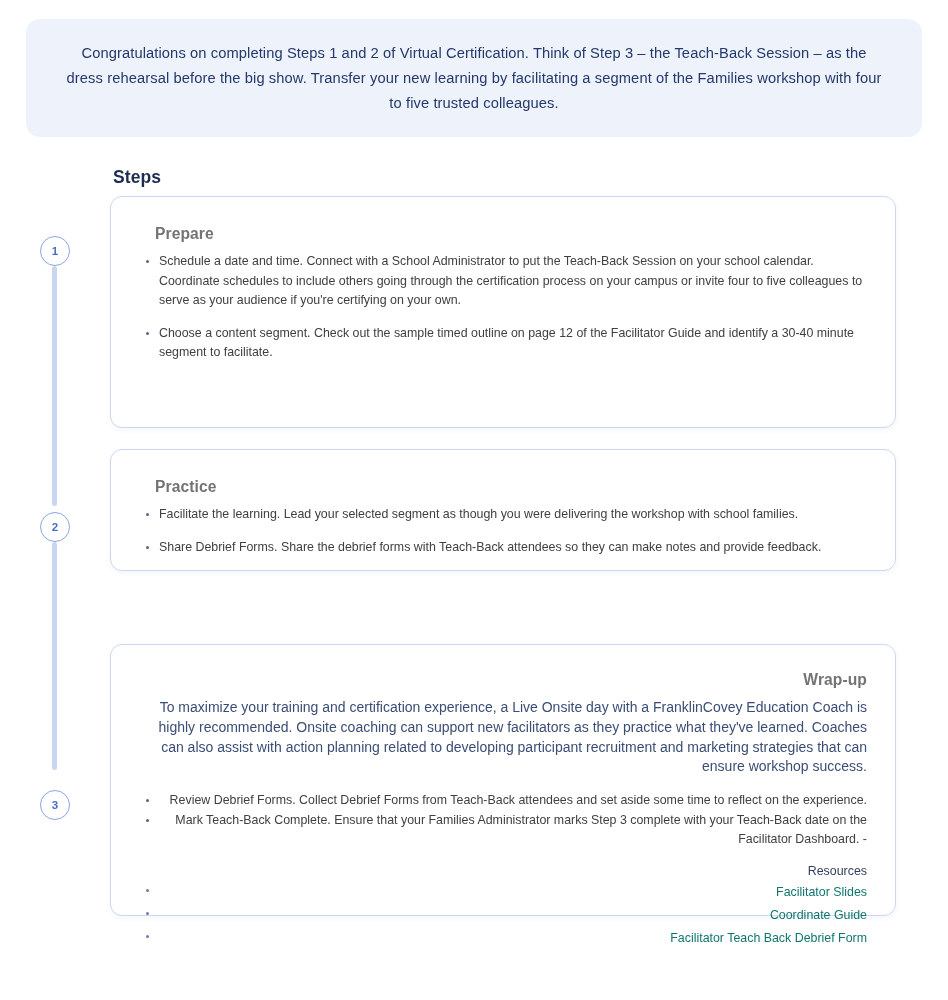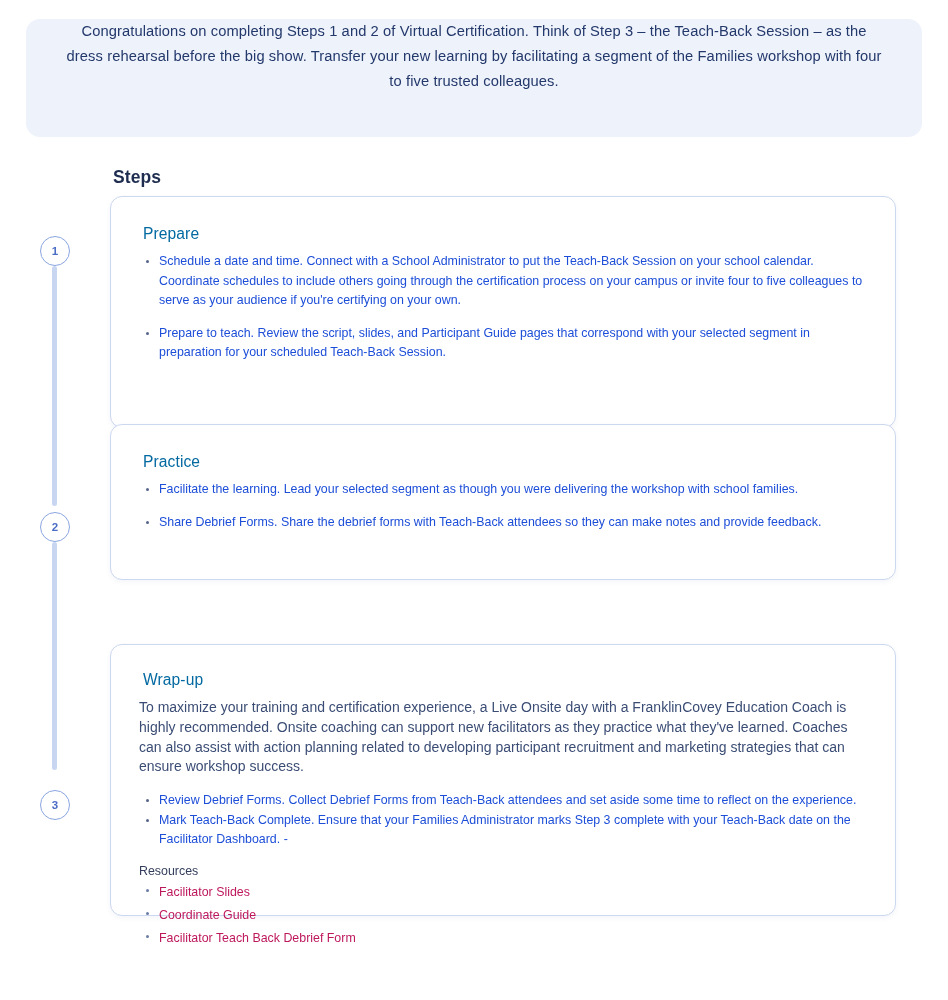--- a/index.html
+++ b/index.html
@@ -21,20 +21,21 @@
   
   .banner {
     position: absolute;
     left: 26px;
     top: 19px;
     width: 896px;
     height: 118px;
     background: #eef2fb;
     border-radius: 14px;
     display: flex;
+    align-items: center;
     justify-content: center;
   }
   .banner-text {
     width: 824px;
     text-align: center;
     color: #23386b;
     font-size: 14.7px;
     line-height: 25px;
     letter-spacing: 0.1px;
   }
@@ -90,42 +91,42 @@
   .card {
     position: absolute;
     left: 110px;
     width: 786px;
     background: #ffffff;
     border: 1.4px solid #ccd8f0;
     border-radius: 12px;
     box-shadow: 0 2px 5px rgba(60, 90, 160, 0.06);
   }
   .card-1 { top: 196px; height: 232px; }
-  .card-2 { top: 424px; height: 156px; }
-  .card-3 { top: 644px; height: 272px; }
+  .card-2 { top: 449px; height: 122px; }
+  .card-3 { top: 644px; height: 272px; text-align: right; }
 
   .card-inner { padding: 28px 28px 10px 28px; }
   .card-3 .card-inner { padding-top: 26px; }
 
   .card-title {
     font-size: 15.6px;
-    font-weight: normal;
-    color: #0369a1;
-    margin: 0 0 9px 4px;
+    font-weight: bold;
+    color: #737373;
+    margin: 0 0 9px 16px;
     letter-spacing: 0.1px;
   }
 
   ul.bullets {
     margin: 0;
     padding: 0 0 0 20px;
     list-style: none;
   }
   ul.bullets li {
     position: relative;
-    color: #1d4ed8;
+    color: #404040;
     font-size: 12.4px;
     line-height: 19.5px;
     margin-bottom: 13px;
     padding-left: 0;
   }
   ul.bullets li:before {
     content: "";
     position: absolute;
     left: -13px;
     top: 8px;
@@ -162,21 +163,21 @@
     content: "";
     position: absolute;
     left: -13px;
     top: 8px;
     width: 3.2px;
     height: 3.2px;
     border-radius: 50%;
     background: #6b7da6;
   }
   ul.links a {
-    color: #be185d;
+    color: #0f766e;
     font-size: 12.4px;
     text-decoration: none;
     cursor: pointer;
   }
 </style>
 </head>
 <body>
 
 <div class="page">
 
@@ -192,21 +193,21 @@
     <div class="marker marker-1">1</div>
     <div class="marker marker-2">2</div>
     <div class="marker marker-3">3</div>
   </div>
 
   <div class="card card-1">
     <div class="card-inner">
       <div class="card-title">Prepare</div>
       <ul class="bullets">
         <li>Schedule a date and time. Connect with a School Administrator to put the Teach-Back Session on your school calendar. Coordinate schedules to include others going through the certification process on your campus or invite four to five colleagues to serve as your audience if you're certifying on your own.</li>
-        <li>Prepare to teach. Review the script, slides, and Participant Guide pages that correspond with your selected segment in preparation for your scheduled Teach-Back Session.</li>
+        <li>Choose a content segment. Check out the sample timed outline on page 12 of the Facilitator Guide and identify a 30-40 minute segment to facilitate.</li>
       </ul>
     </div>
   </div>
 
   <div class="card card-2">
     <div class="card-inner">
       <div class="card-title">Practice</div>
       <ul class="bullets">
         <li>Facilitate the learning. Lead your selected segment as though you were delivering the workshop with school families.</li>
         <li>Share Debrief Forms. Share the debrief forms with Teach-Back attendees so they can make notes and provide feedback.</li>

